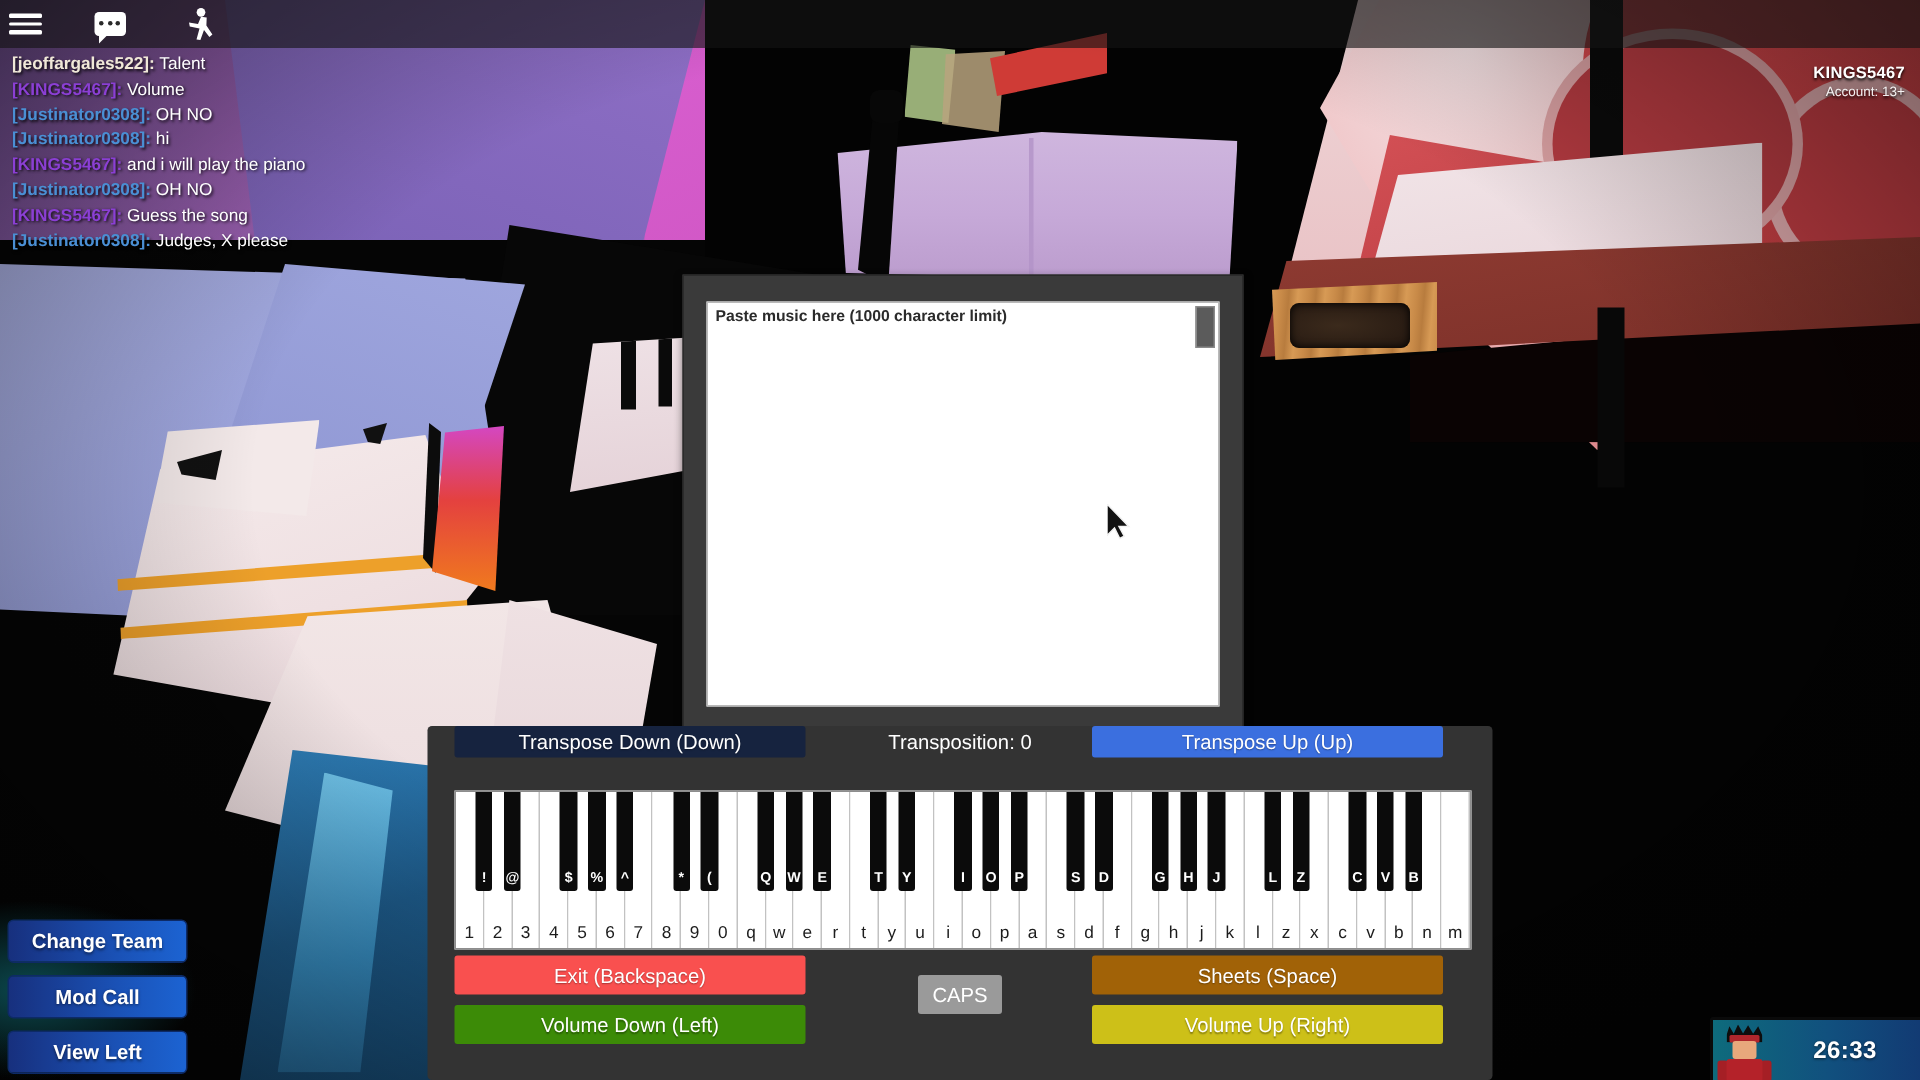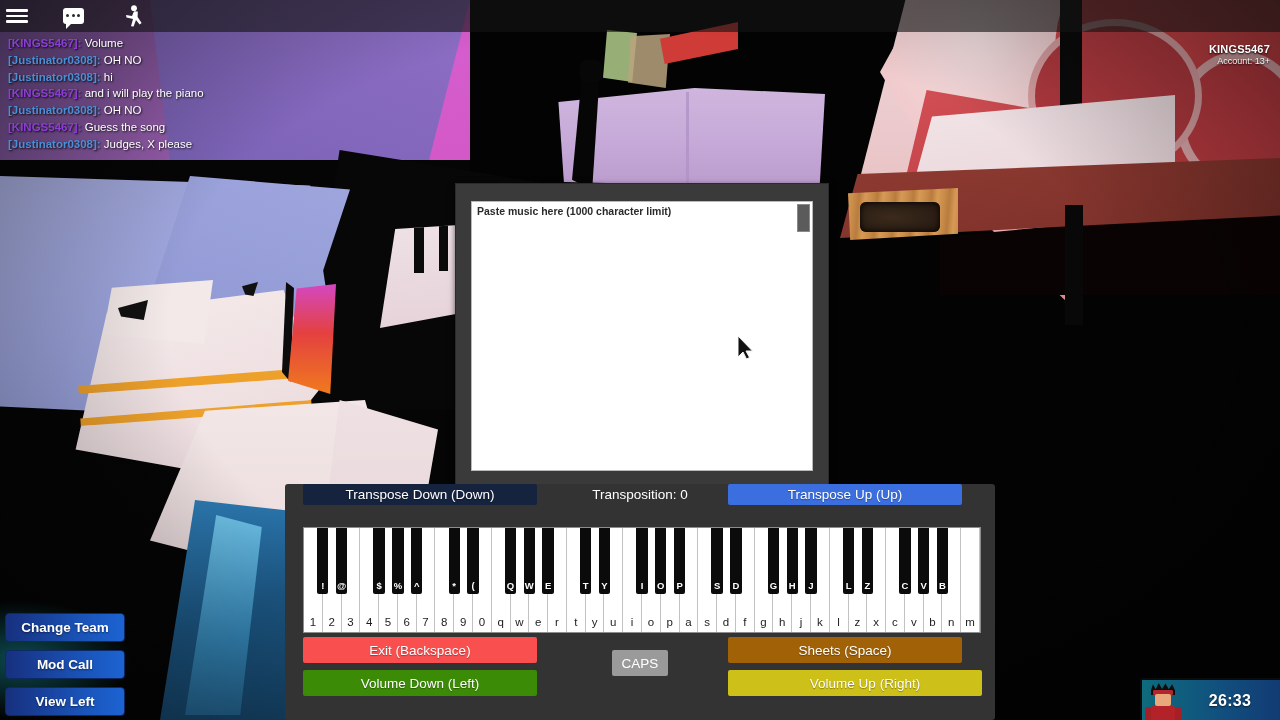--- a/index.html
+++ b/index.html
@@ -285,20 +285,21 @@
         <path d="M11 6.2 L9 11 L3 10 L3.5 12.6 L10 14 L8 21.3 L10.6 21.6 L13 15 L16.6 19.6 L18.6 18 L14.6 12 L14.8 6.6 Z" fill="#fff"></path>
       </svg>
     </div>
     <div class="acct">
       <div class="nm">KINGS5467</div>
       <div class="ag">Account: 13+</div>
     </div>
   </div>
 
   <div class="chat" id="chat-log">
+      <div class="row"><span class="who" style="color: rgb(240, 232, 216);">[jeoffargales522]:</span><span class="msg"> Talent</span></div>
       <div class="row"><span class="who" style="color: rgb(139, 63, 212);">[KINGS5467]:</span><span class="msg"> Volume</span></div>
       <div class="row"><span class="who" style="color: rgb(74, 143, 212);">[Justinator0308]:</span><span class="msg"> OH NO</span></div>
       <div class="row"><span class="who" style="color: rgb(74, 143, 212);">[Justinator0308]:</span><span class="msg"> hi</span></div>
       <div class="row"><span class="who" style="color: rgb(139, 63, 212);">[KINGS5467]:</span><span class="msg"> and i will play the piano</span></div>
       <div class="row"><span class="who" style="color: rgb(74, 143, 212);">[Justinator0308]:</span><span class="msg"> OH NO</span></div>
       <div class="row"><span class="who" style="color: rgb(139, 63, 212);">[KINGS5467]:</span><span class="msg"> Guess the song</span></div>
       <div class="row"><span class="who" style="color: rgb(74, 143, 212);">[Justinator0308]:</span><span class="msg"> Judges, X please</span></div>
     </div>
 
   <div class="mpanel">
@@ -322,21 +323,21 @@
       <div class="btn b-right" id="btn-tup" style="background: rgb(59, 111, 223);">Transpose Up (Up)</div>
     </div>
 
     <div class="grow" style="top:166px;">
       <div class="btn b-left" id="btn-exit" style="height: 26px; background: rgb(249, 80, 79);">Exit (Backspace)</div>
       <div class="btn b-right" id="btn-sheets" style="height: 26px; background: #a16207;">Sheets (Space)</div>
     </div>
 
     <div class="grow" style="top:199px;">
       <div class="btn b-left" id="btn-vdown" style="height: 26px; background: rgb(60, 139, 7);">Volume Down (Left)</div>
-      <div class="btn b-right" id="btn-vup" style="height: 26px; background: rgb(205, 192, 24); padding-left: 20px;">Volume Up (Right)</div>
+      <div class="btn b-right" id="btn-vup" style="height: 26px; background: rgb(205, 192, 24);">Volume Up (Right)</div>
     </div>
 
   </div>
 
   <div class="caps" style="background: rgb(154, 154, 154);">CAPS</div>
 
   <div class="keys" id="piano-keys">
       <div class="wk" style="left: 0px; width: 18.7778px;">
         <div class="lbl">1</div>
       </div>

